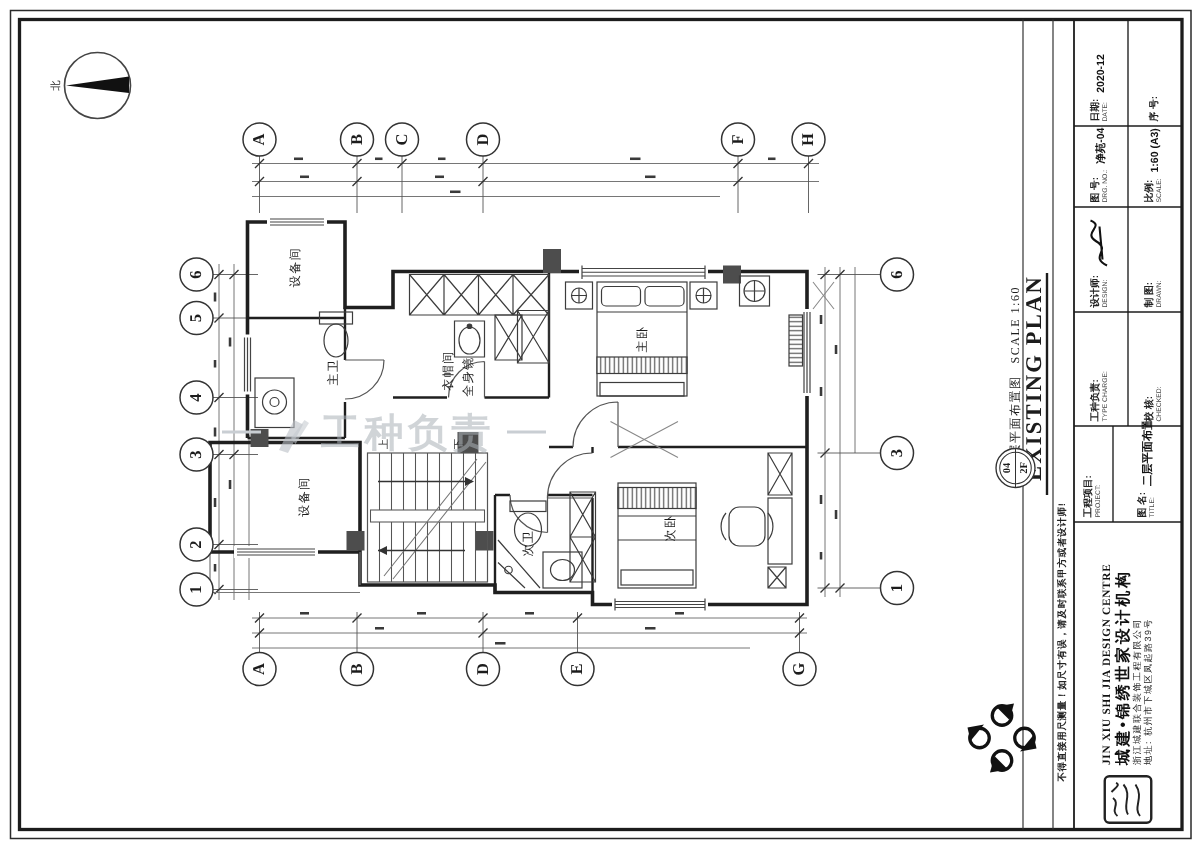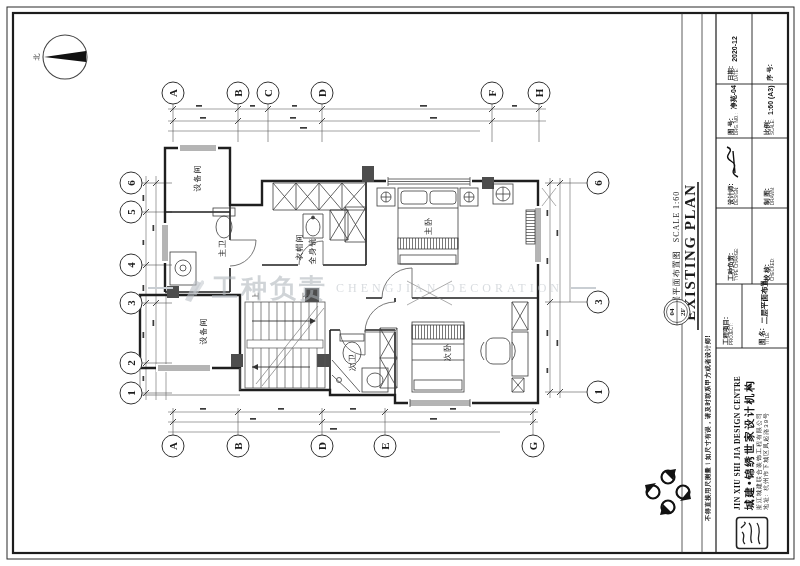--- a/index.html
+++ b/index.html
@@ -359,21 +359,20 @@
 </svg>
 
 
 <div id="watermark">
   <div class="wm-dash"></div>
   <svg width="24" height="28">
     <path d="M4,26 L14,6 L20,9 L10,28 Z" fill="#b9bec4" opacity=".6"></path>
     <path d="M12,18 L21,6 L24,8 L15,22 Z" fill="#c6cbd0" opacity=".6"></path>
   </svg>
   <span class="wm-zh">工种负责</span>
-  <span class="wm-en">CHENGJIAN DECORATION</span>
   <div class="wm-dash"></div>
 </div>
 
 
 <div>
 
   <div class="tbcell" style="left:716px;top:13px;width:36px;height:71px">
     <div class="rot" style="width:71px;height:36px;padding-left:3px">
       <div class="lblpair">
         <span class="lbl-zh">日期:</span>

